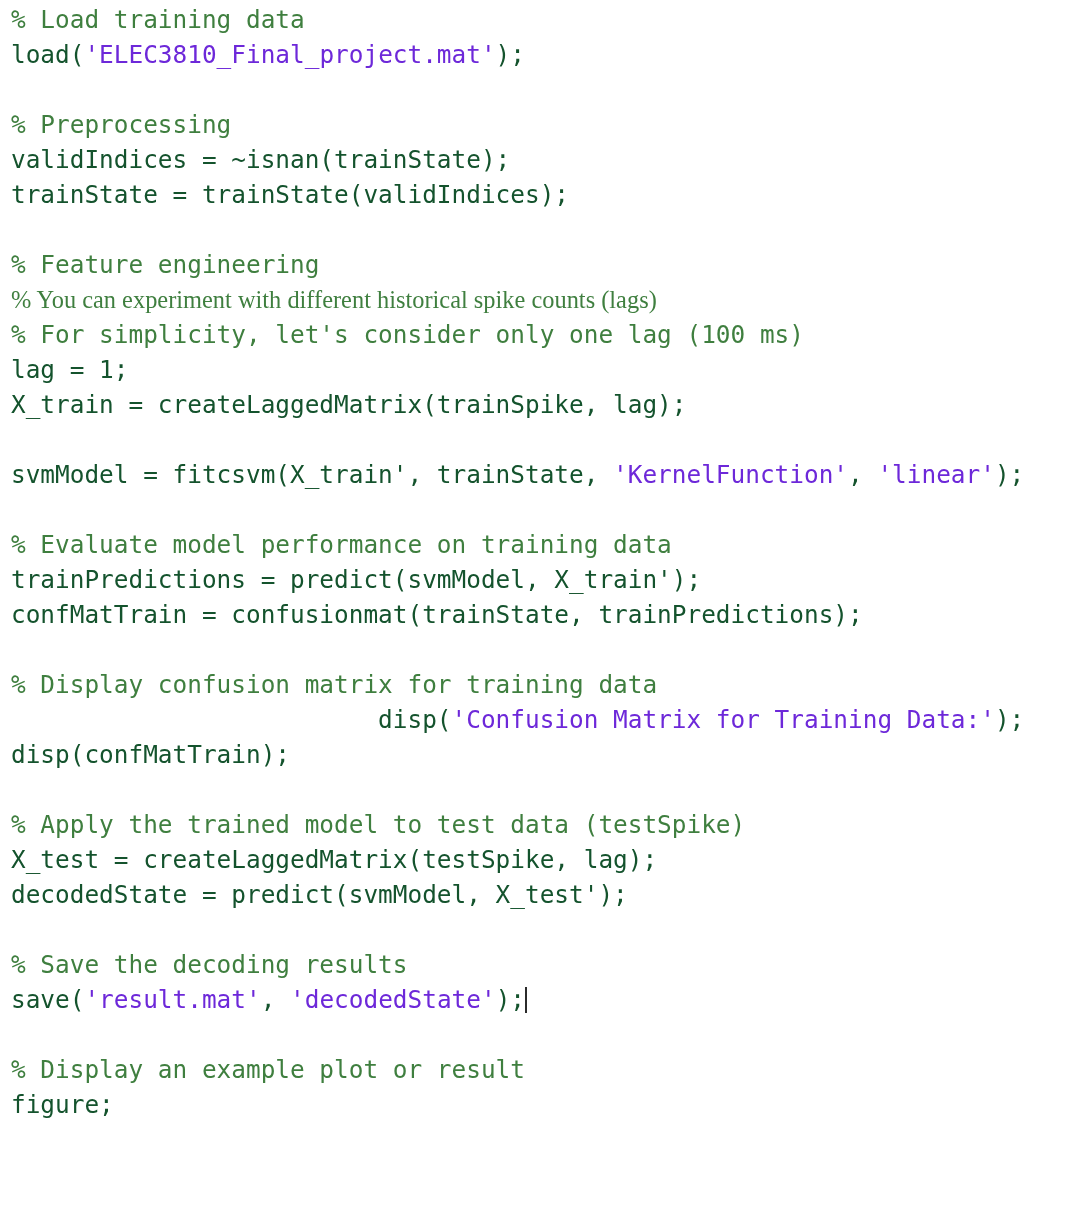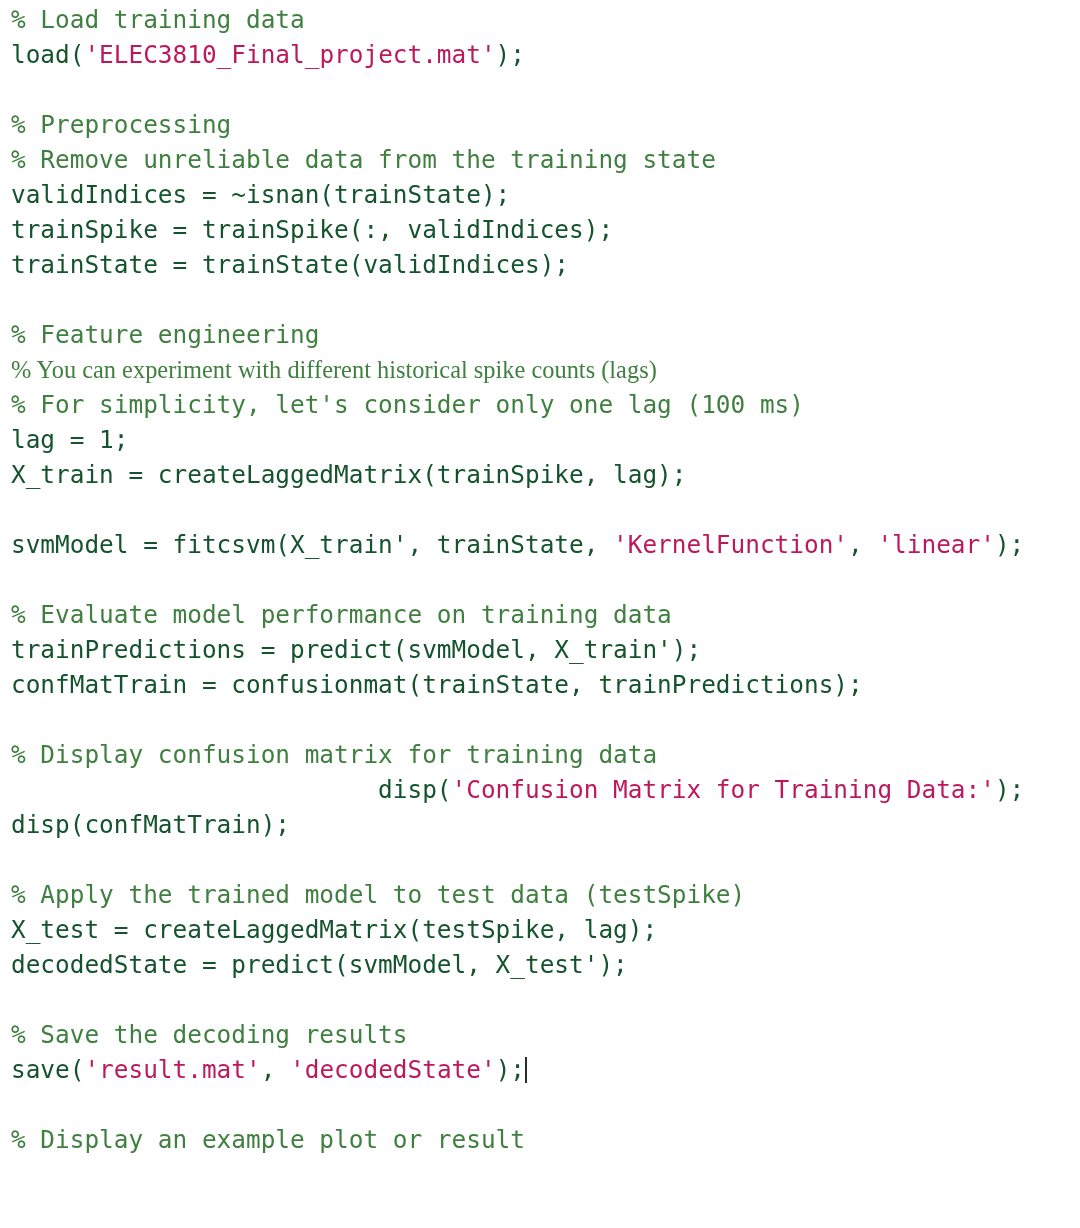--- a/index.html
+++ b/index.html
@@ -35,41 +35,39 @@
     white-space: pre;
     tab-size: 4;
   }
   .line {
     display: block;
     height: 35px;
     white-space: pre;
   }
   .tok-comment { color: #3f7f3f; }
   .tok-code    { color: #14532d; }
-  .tok-string  { color: #be185d; }
+  .tok-string  { color: #6d28d9; }
   .caret {
     display: inline-block;
     width: 2px;
     height: 26px;
     background: #2b2b2b;
     vertical-align: -5px;
     margin-left: 0px;
   }
 </style>
 </head>
 <body>
 
 <div id="editor" style="background: rgb(255, 255, 255);">
   <pre id="code" style="left: 11px; line-height: 35px;"><span class="line" style="height: 35px;"><span class="tok-comment">% Load training data</span>
 </span><span class="line" style="height: 35px;"><span class="tok-code">load(</span><span class="tok-string">'ELEC3810_Final_project.mat'</span><span class="tok-code">);</span>
 </span><span class="line" style="height: 35px;"><span class="tok-code"></span>
 </span><span class="line" style="height: 35px;"><span class="tok-comment">% Preprocessing</span>
-</span><span class="line" style="height: 35px;"><span class="tok-comment">% Remove unreliable data from the training state</span>
 </span><span class="line" style="height: 35px;"><span class="tok-code">validIndices = ~isnan(trainState);</span>
-</span><span class="line" style="height: 35px;"><span class="tok-code">trainSpike = trainSpike(:, validIndices);</span>
 </span><span class="line" style="height: 35px;"><span class="tok-code">trainState = trainState(validIndices);</span>
 </span><span class="line" style="height: 35px;"><span class="tok-code"></span>
 </span><span class="line" style="height: 35px;"><span class="tok-comment">% Feature engineering</span>
 </span><span class="line" style="height: 35px; font-family: Liberation Serif, serif;"><span class="tok-comment">% You can experiment with different historical spike counts (lags)</span>
 </span><span class="line" style="height: 35px;"><span class="tok-comment">% For simplicity, let's consider only one lag (100 ms)</span>
 </span><span class="line" style="height: 35px;"><span class="tok-code">lag = 1;</span>
 </span><span class="line" style="height: 35px;"><span class="tok-code">X_train = createLaggedMatrix(trainSpike, lag);</span>
 </span><span class="line" style="height: 35px;"><span class="tok-code"></span>
 </span><span class="line" style="height: 35px;"><span class="tok-code">svmModel = fitcsvm(X_train', trainState, </span><span class="tok-string">'KernelFunction'</span><span class="tok-code">, </span><span class="tok-string">'linear'</span><span class="tok-code">);</span>
 </span><span class="line" style="height: 35px;"><span class="tok-code"></span>
@@ -82,15 +80,16 @@
 </span><span class="line" style="height: 35px;"><span class="tok-code">disp(confMatTrain);</span>
 </span><span class="line" style="height: 35px;"><span class="tok-code"></span>
 </span><span class="line" style="height: 35px;"><span class="tok-comment">% Apply the trained model to test data (testSpike)</span>
 </span><span class="line" style="height: 35px;"><span class="tok-code">X_test = createLaggedMatrix(testSpike, lag);</span>
 </span><span class="line" style="height: 35px;"><span class="tok-code">decodedState = predict(svmModel, X_test');</span>
 </span><span class="line" style="height: 35px;"><span class="tok-code"></span>
 </span><span class="line" style="height: 35px;"><span class="tok-comment">% Save the decoding results</span>
 </span><span class="line" style="height: 35px;"><span class="tok-code">save(</span><span class="tok-string">'result.mat'</span><span class="tok-code">, </span><span class="tok-string">'decodedState'</span><span class="tok-code">);</span><span class="caret"></span>
 </span><span class="line" style="height: 35px;"><span class="tok-code"></span>
 </span><span class="line" style="height: 35px;"><span class="tok-comment">% Display an example plot or result</span>
+</span><span class="line" style="height: 35px;"><span class="tok-code">figure;</span>
 </span><span class="line" style="height: 35px;">
 </span></pre>
 </div>
 
 </body></html>

